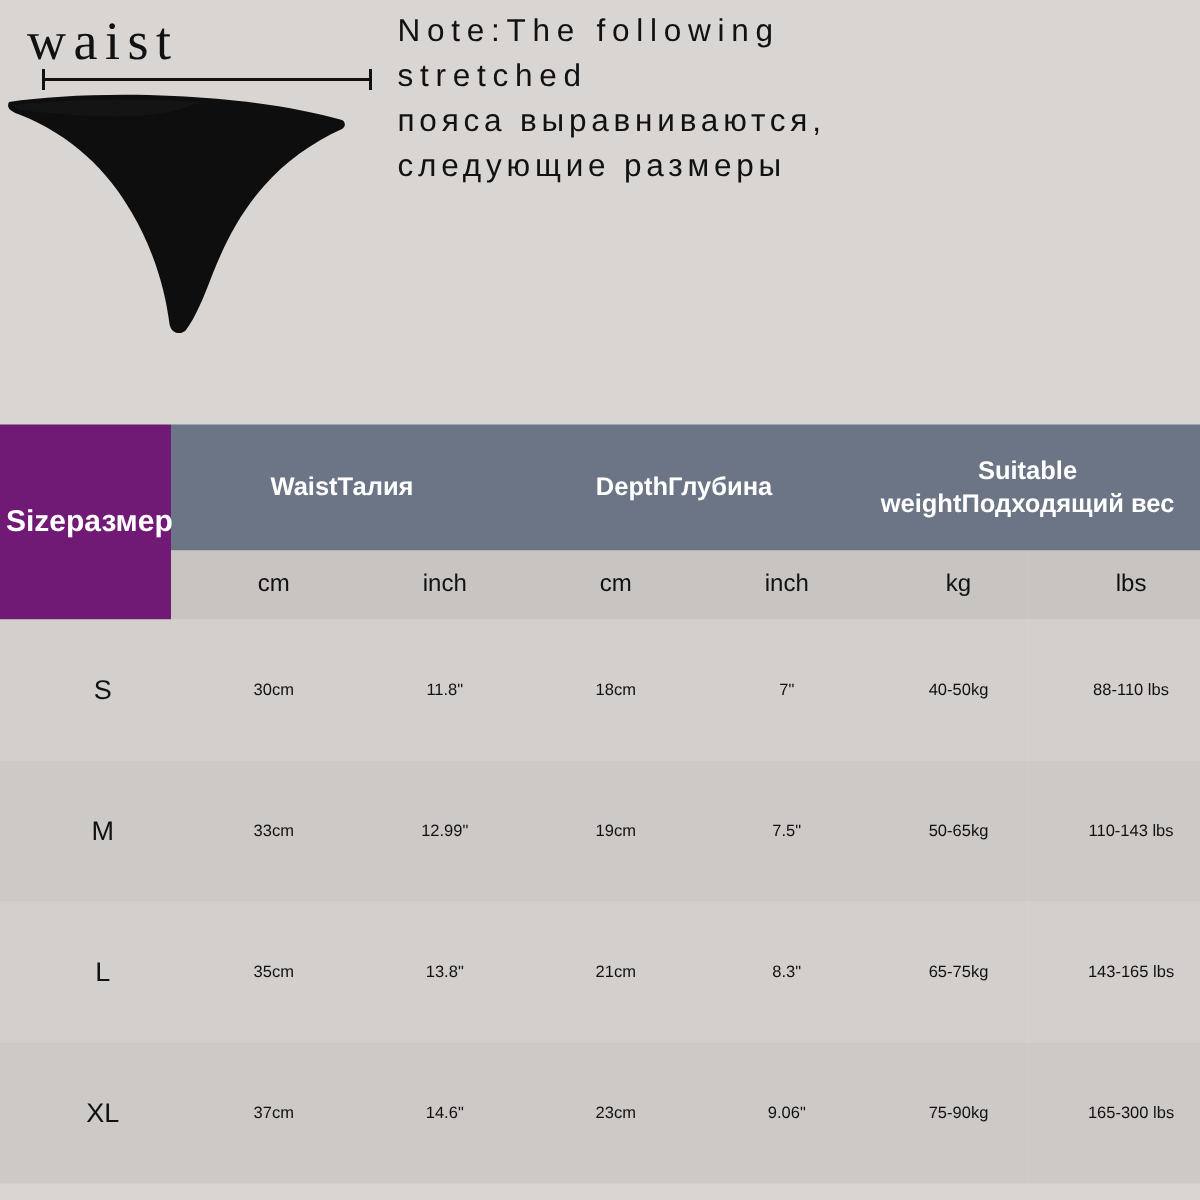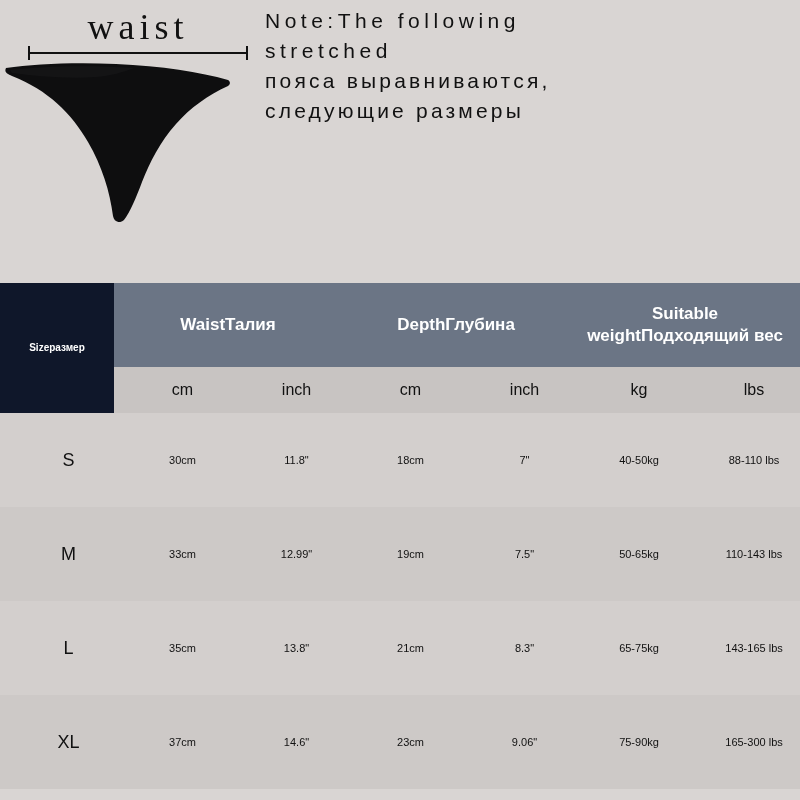--- a/index.html
+++ b/index.html
@@ -32,21 +32,21 @@
     position: absolute;
     left: 18px;
     top: 6px;
     width: 240px;
   }
   .waist-word {
     font-family: "Liberation Serif", serif;
     font-size: 36px;
     letter-spacing: 5px;
     color: #111;
-    text-align: center;
+    text-align: left;
     line-height: 42px;
   }
   .waist-rule {
     position: relative;
     height: 14px;
     margin-top: -2px;
   }
   .waist-rule .bar {
     position: absolute;
     top: 6px;
@@ -111,22 +111,22 @@
   .hdr-row th {
     background: #6b7585;
     color: #fff;
     font-size: 17px;
     font-weight: bold;
     height: 84px;
     padding: 0 4px;
     line-height: 22px;
   }
   .hdr-row th.size-cell {
-    background: #0f172a;
-    font-size: 10px;
+    background: #701a75;
+    font-size: 20px;
     line-height: 24px;
   }
   .sub-row td {
     background: #c8c4c2;
     font-size: 16px;
     height: 44px;
   }
   .data-row td {
     font-size: 11px;
     height: 92px;

